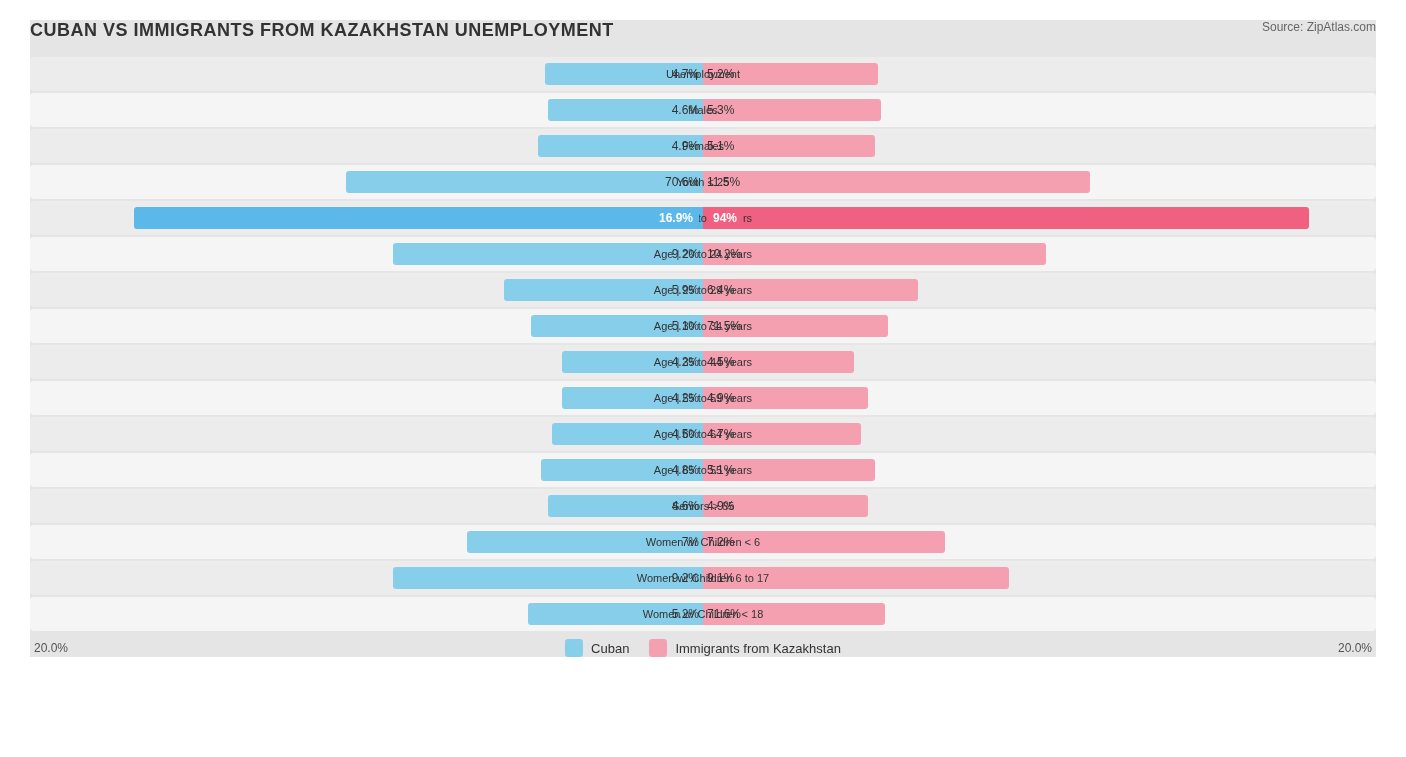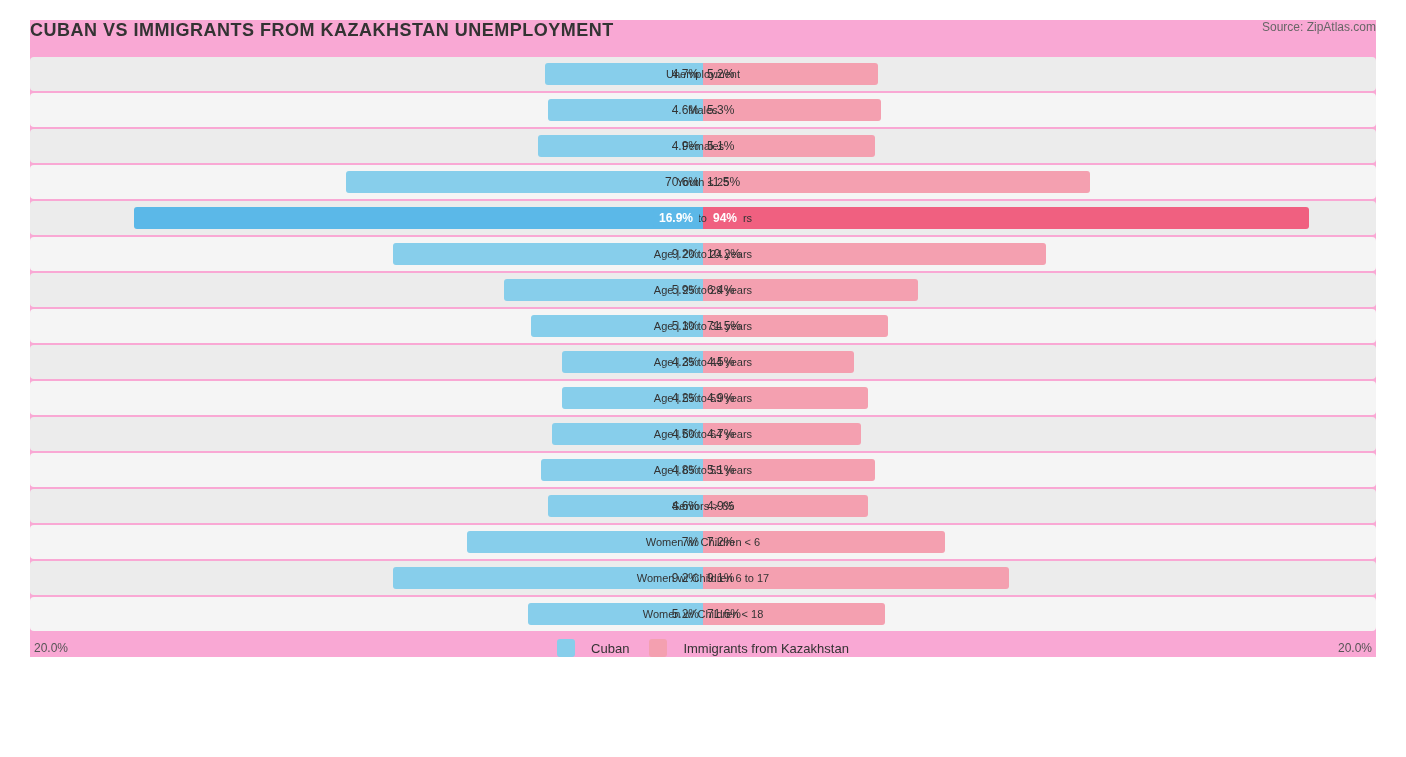--- a/index.html
+++ b/index.html
@@ -5,21 +5,21 @@
     * { box-sizing: border-box; margin: 0; padding: 0; }
     body {
       font-family: Arial, sans-serif;
       background: #fff;
       width: 1406px;
       min-height: 757px;
       padding: 20px 30px;
     }
     .chart-container {
       width: 100%;
-      background: #f9a8d4;
+      background: #e5e5e5;
     }
     .chart-header {
       display: flex;
       justify-content: space-between;
       align-items: flex-start;
       margin-bottom: 16px;
     }
     .chart-title {
       font-size: 18px;
       font-weight: bold;
@@ -139,21 +139,21 @@
     .legend {
       display: flex;
       align-items: center;
       gap: 20px;
       font-size: 13px;
       color: #333;
     }
     .legend-item {
       display: flex;
       align-items: center;
-      gap: 16px;
+      gap: 8px;
     }
     .legend-box {
       width: 18px;
       height: 18px;
       border-radius: 3px;
     }
     .legend-box.cuban { background: #87CEEB; }
     .legend-box.kazakh { background: #F4A0B0; }
   </style>
 </head>

